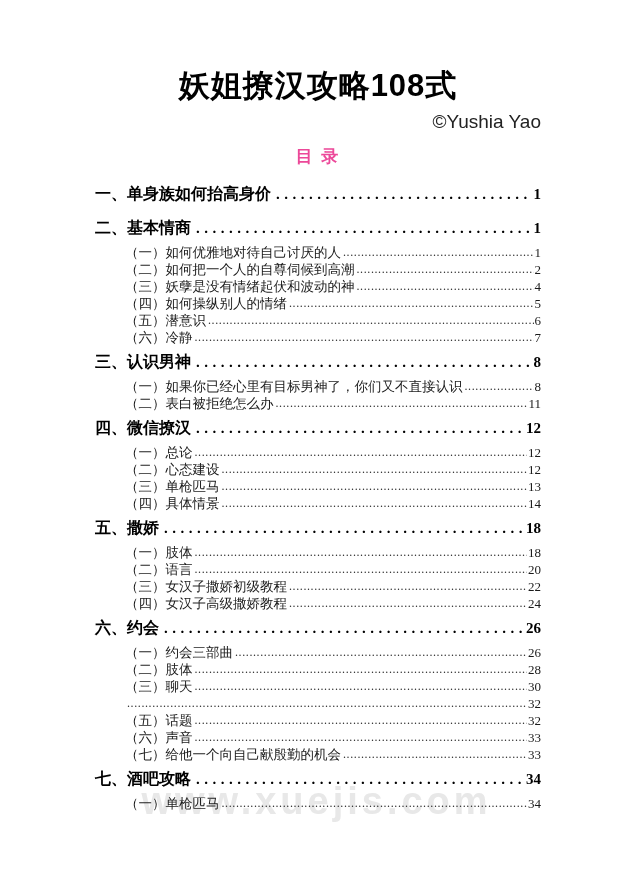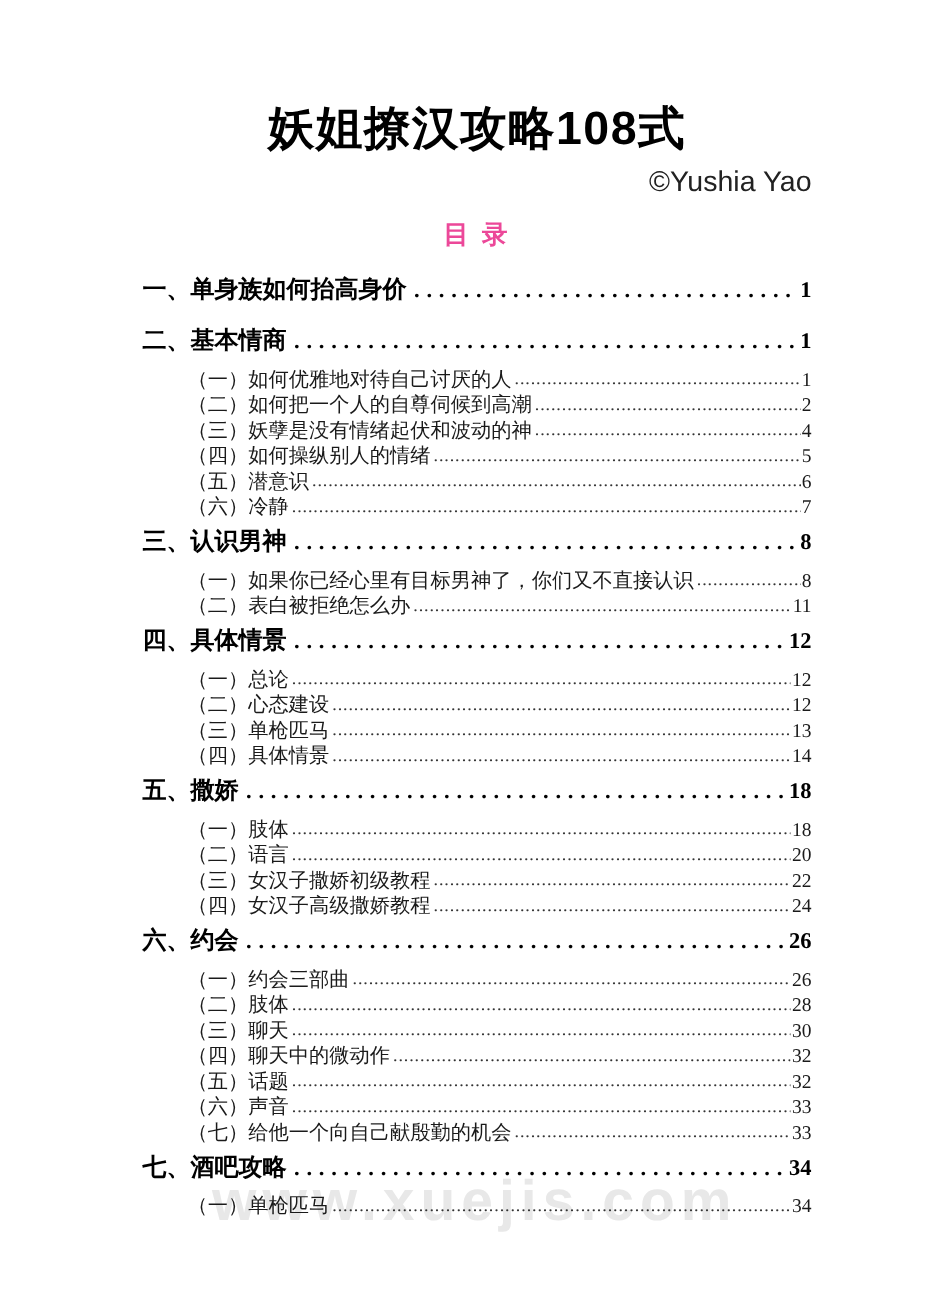--- a/index.html
+++ b/index.html
@@ -172,21 +172,21 @@
           <div class="toc-row level2">
             <span class="lbl">（二）表白被拒绝怎么办</span>
             <span class="leader"></span>
             <span class="pg">11</span>
           </div>
         </div>
       </div>
 
       <div class="toc-section">
         <div class="toc-row level1">
-          <span class="lbl">四、具体情景</span>
+          <span class="lbl">四、微信撩汉</span>
           <span class="leader"></span>
           <span class="pg">12</span>
         </div>
         <div class="sub-list">
           <div class="toc-row level2">
             <span class="lbl">（一）总论</span>
             <span class="leader"></span>
             <span class="pg">12</span>
           </div>
           <div class="toc-row level2">
@@ -253,21 +253,20 @@
             <span class="lbl">（二）肢体</span>
             <span class="leader"></span>
             <span class="pg">28</span>
           </div>
           <div class="toc-row level2">
             <span class="lbl">（三）聊天</span>
             <span class="leader"></span>
             <span class="pg">30</span>
           </div>
           <div class="toc-row level2">
-            <span class="lbl">（四）聊天中的微动作</span>
             <span class="leader"></span>
             <span class="pg">32</span>
           </div>
           <div class="toc-row level2">
             <span class="lbl">（五）话题</span>
             <span class="leader"></span>
             <span class="pg">32</span>
           </div>
           <div class="toc-row level2">
             <span class="lbl">（六）声音</span>

